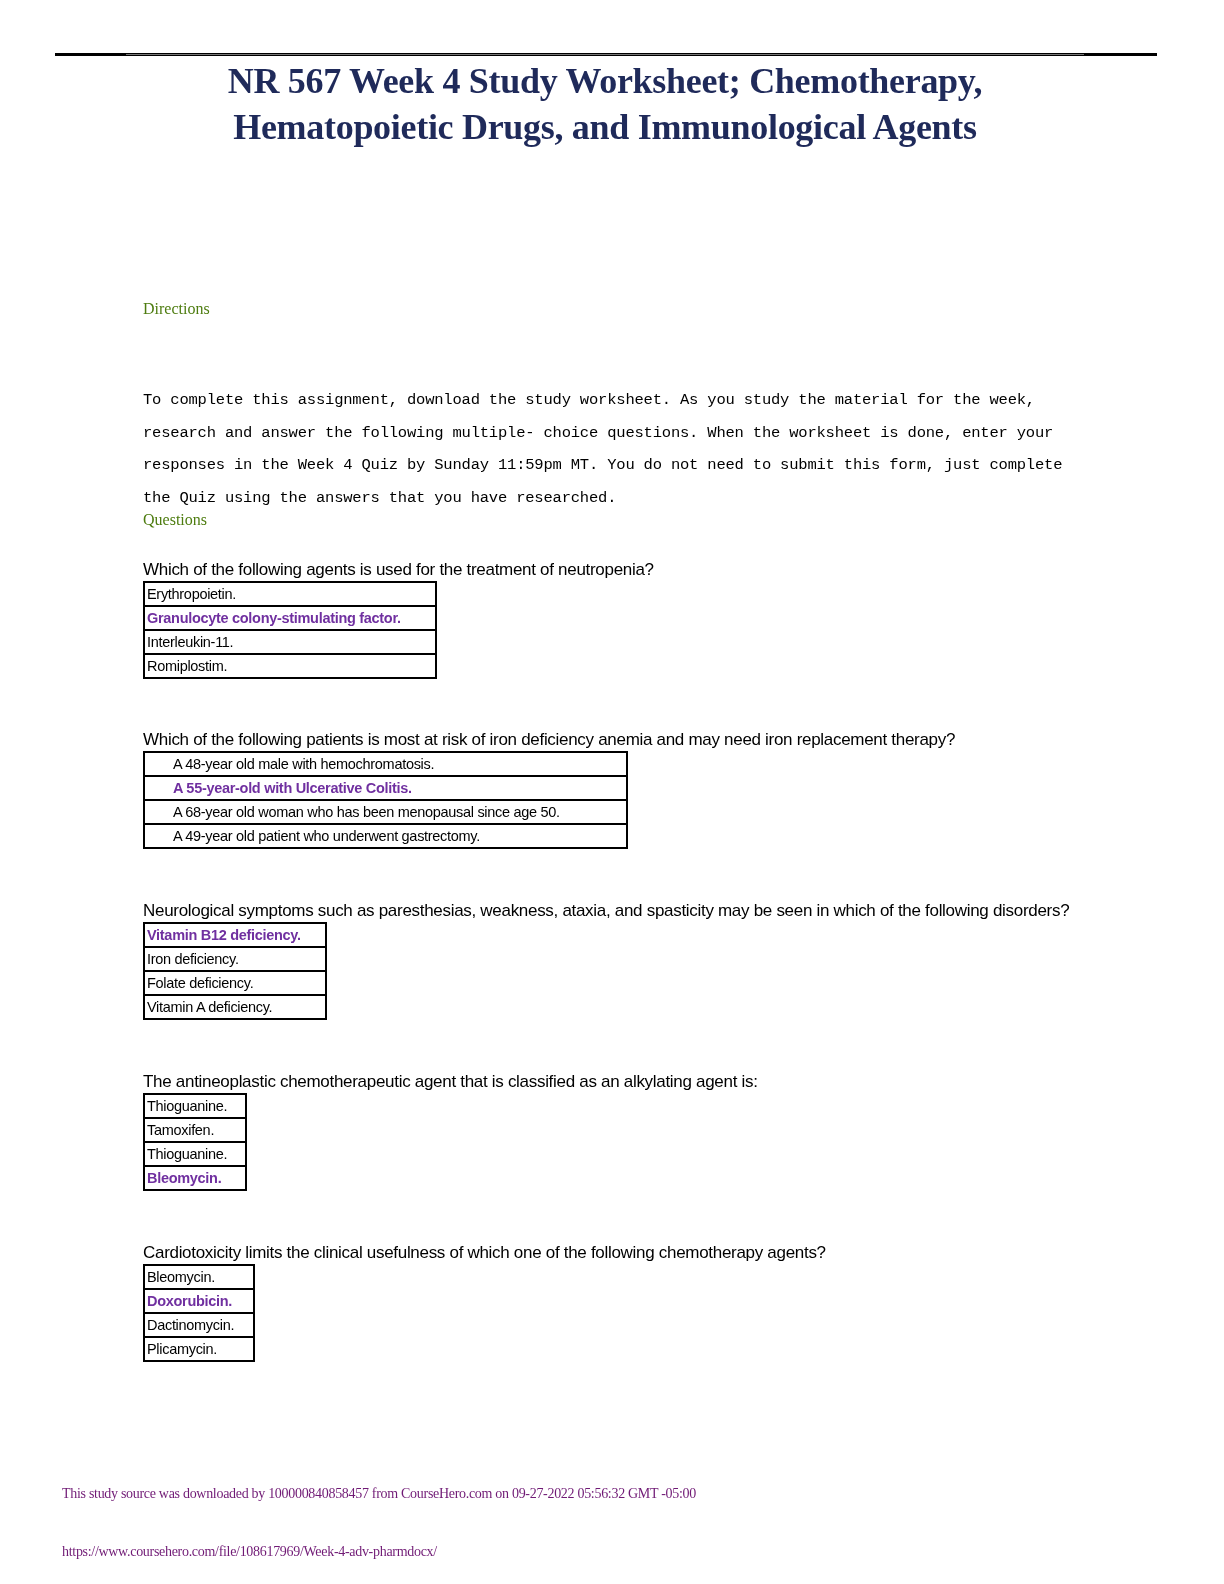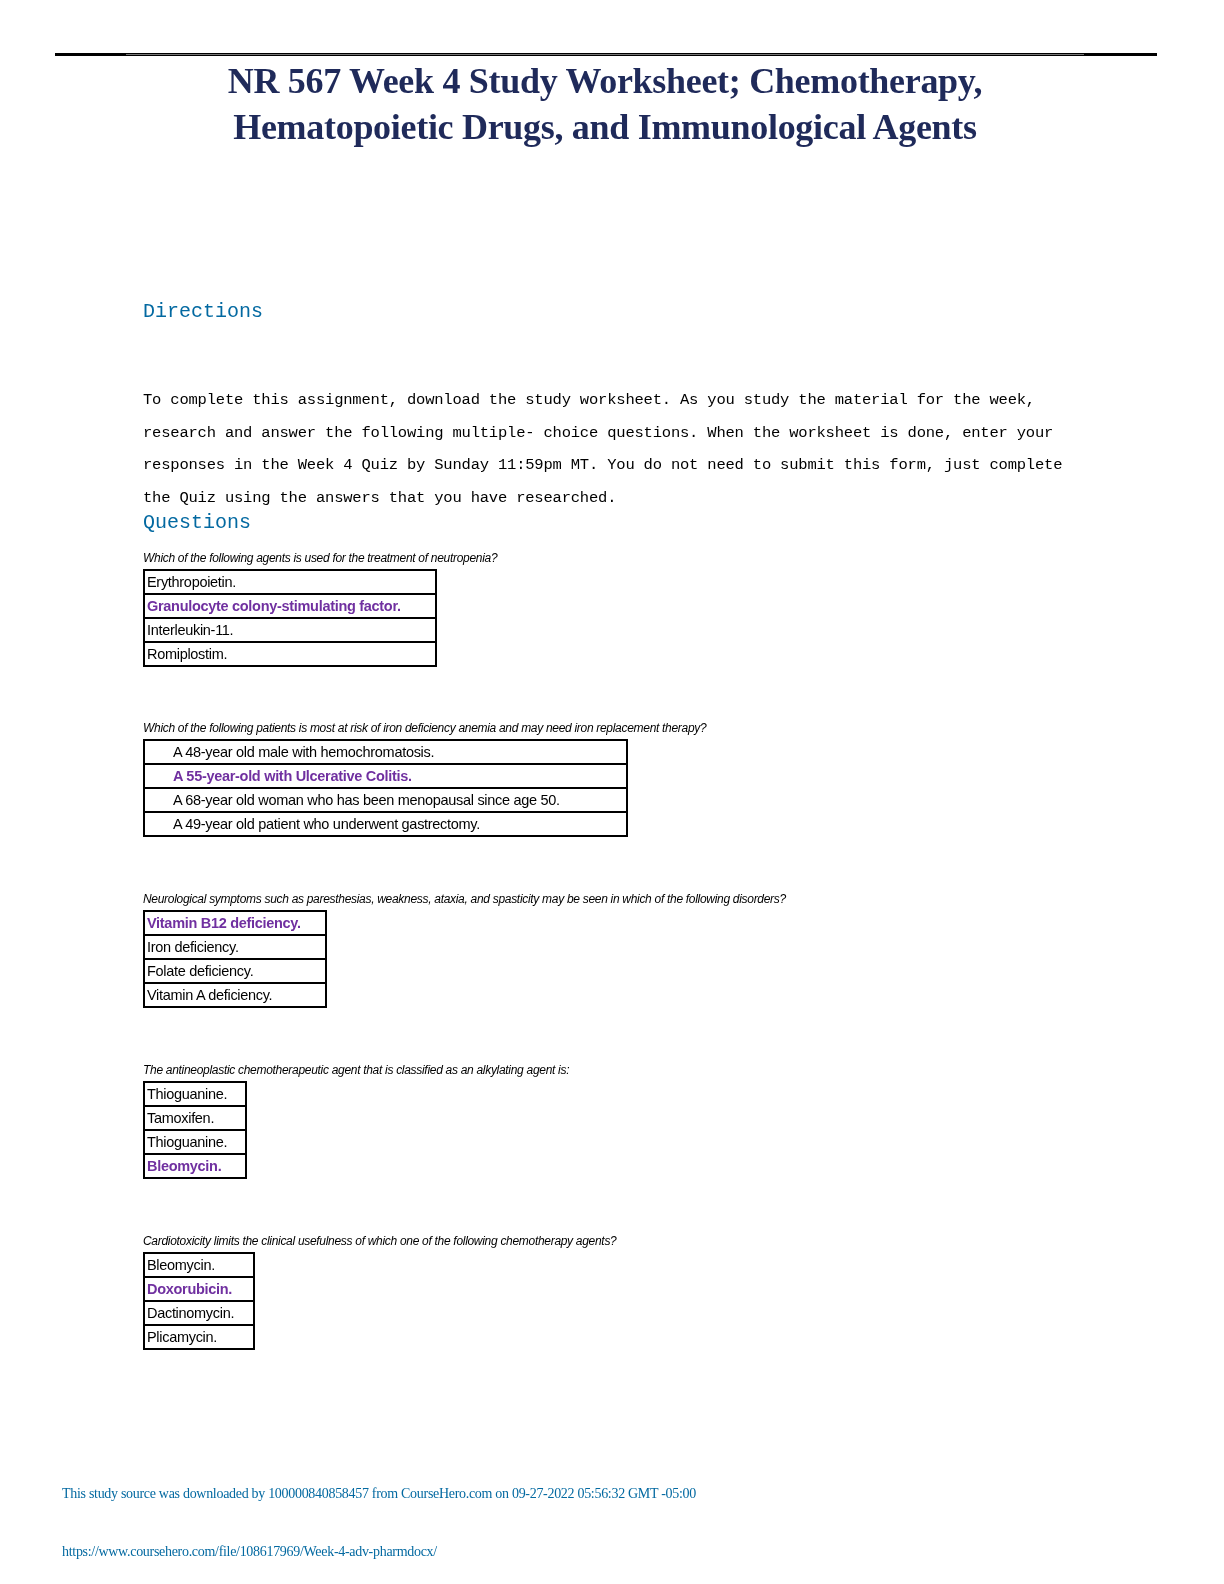--- a/index.html
+++ b/index.html
@@ -5,40 +5,40 @@
   html, body { margin: 0; padding: 0; background: #ffffff; }
   body { width: 1224px; height: 1584px; position: relative; overflow: hidden; font-family: "Liberation Serif", serif; color: #000; }
 
   .rule { position: absolute; top: 53px; left: 55px; width: 1102px; height: 3px; background: #000; }
   .rule-inner { position: absolute; top: 54px; left: 126px; width: 958px; height: 1px; background: #777; }
 
   .title { position: absolute; top: 58px; left: 0; width: 1210px; text-align: center;
            font-family: "Liberation Serif", serif; font-weight: bold; font-size: 36px; line-height: 46px;
            color: #1f2a5a; letter-spacing: -0.3px; }
 
-  .heading { position: absolute; left: 143px; font-family: Liberation Mono, monospace; font-size: 20px; color: #0369a1; }
+  .heading { position: absolute; left: 143px; font-family: Liberation Serif, serif; font-size: 16px; color: #4d7c0f; }
   .h-directions { top: 300px; }
   .h-questions { top: 511px; }
 
   .directions-text { position: absolute; top: 384px; left: 143px; width: 940px;
                      font-family: Liberation Mono, monospace; font-size: 15.5px; line-height: 32.5px; color: #000; letter-spacing: -0.2px; }
 
   .question { position: absolute; left: 143px; }
-  .q-text { font-family: "Liberation Sans", sans-serif; font-size: 12px; line-height: 20px; margin: 0 0 1px 0; letter-spacing: -0.3px; white-space: nowrap; font-style: italic; }
+  .q-text { font-family: "Liberation Sans", sans-serif; font-size: 17px; line-height: 20px; margin: 12px 0 1px 0; letter-spacing: -0.3px; white-space: nowrap; }
   table.opts { border-collapse: collapse; font-family: "Liberation Sans", sans-serif; font-size: 14.5px; letter-spacing: -0.3px; }
   table.opts td { border: 2px solid #000; padding: 0 2px; height: 22px; line-height: 22px; white-space: nowrap; margin-top: 19px; }
   table.opts td.correct { color: #7030a0; font-weight: bold; }
 
   .q1 { top: 548px; } .q1 table.opts td { width: 286px; }
   .q2 { top: 718px; } .q2 table.opts td { width: 451px; padding-left: 28px; }
   .q3 { top: 889px; } .q3 table.opts td { width: 176px; }
   .q4 { top: 1060px; } .q4 table.opts td { width: 96px; }
   .q5 { top: 1231px; } .q5 table.opts td { width: 104px; }
 
-  .footer { position: absolute; left: 62px; font-family: "Liberation Serif", serif; font-size: 14px; color: #0369a1; letter-spacing: -0.3px; }
+  .footer { position: absolute; left: 62px; font-family: "Liberation Serif", serif; font-size: 14px; color: #701a75; letter-spacing: -0.3px; }
   .f1 { top: 1486px; }
   .f2 { top: 1544px; }
 </style>
 </head>
 <body>
 
 <div class="rule"></div>
 <div class="rule-inner"></div>
 
 <div class="title">

